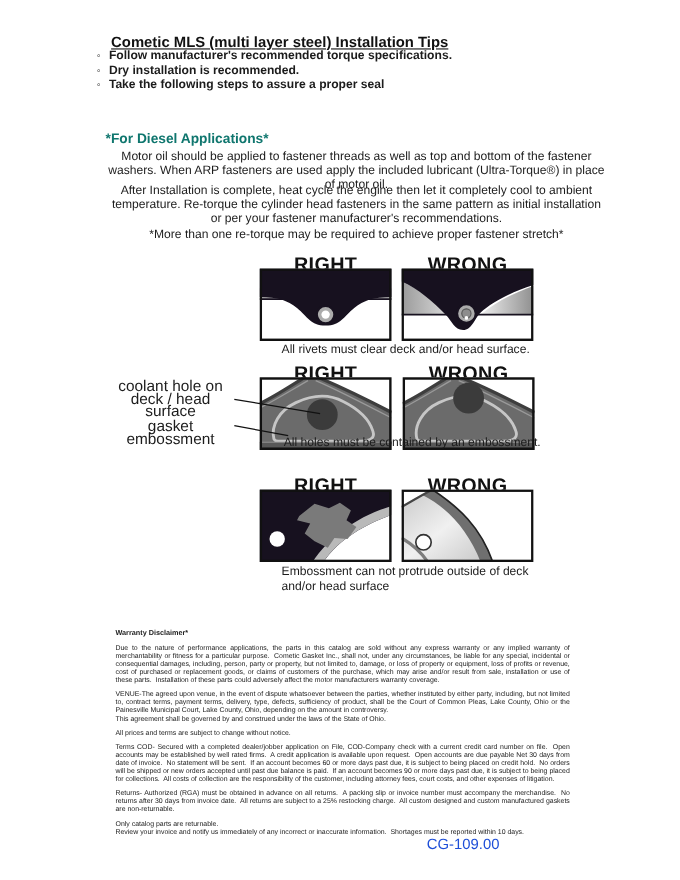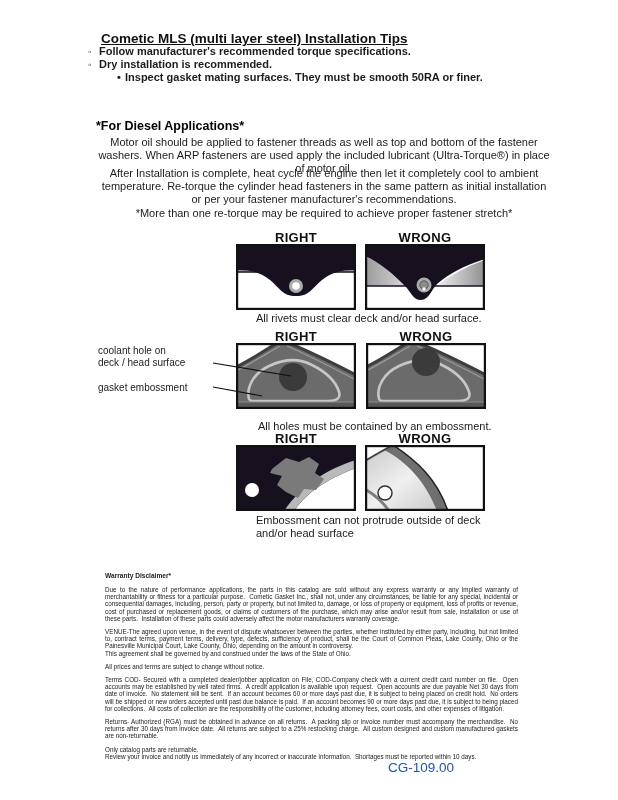--- a/index.html
+++ b/index.html
@@ -19,37 +19,37 @@
     text-decoration:underline;
     margin:4px; color:#111;
   }
 
   .bullets { left:88px; top:45px; font-size:11px; line-height:13.2px; color:#1c1c1c;font-weight:bold; }
   .b { white-space:nowrap; }
   .b .m { display:inline-block; width:11px; font-size:10px; }
   .b.sub { padding-left:29px; }
   .b.sub .m { width:8px; font-size:11px; }
 
-  .diesel-heading { left:96px; top:119px; font-size:12.5px; font-weight:700; margin:0; color:#000000; }
+  .diesel-heading { left:96px; top:119px; font-size:12.5px; font-weight:700; margin:0; color:#0f766e; }
   .para { left:96px; width:456px; font-size:11px; line-height:13.2px; color:#1c1c1c;text-align:center; }
   .p1 { top:136px; }
   .p2 { top:167px; }
   .p3 { top:207px; }
 
   .dg-label {
     width:120px; text-align:center;
-    font-size:13px; font-weight:700; letter-spacing:0.3px; color:#111;
+    font-size:18px; font-weight:700; letter-spacing:0.3px; color:#111;
   }
   .panel { width:120px; height:66px; }
   .panel svg { display:block; }
   .caption { font-size:11px; line-height:13px; color:#1c1c1c; white-space:pre-line;margin-left:20px; }
 
   .side-label {
-    width:114px; left:98px; text-align:left;
-    font-size:10px; line-height:11.5px; color:#1c1c1c;
+    width:114px; left:98px; text-align:center;
+    font-size:14px; line-height:11.5px; color:#1c1c1c;
     white-space:pre-line;
   }
 
   .pointer-overlay { left:0; top:340px; pointer-events:none; }
 
   .warranty { left:105px; top:572px; width:413px; color:#222; }
   .warranty .wh { font-size:6.6px; font-weight:700; margin:0 0 7px 0; }
   .warranty p {
     font-size:6.3px; line-height:7.2px;
     margin:0 0 6px 0;
@@ -62,21 +62,21 @@
 </head>
 <body>
 
 <div>
 
   <h1 class="abs title">Cometic MLS (multi layer steel) Installation Tips</h1>
 
   <div class="abs bullets">
     <div class="b"><span class="m">◦</span><span>Follow manufacturer's recommended torque specifications.</span></div>
     <div class="b"><span class="m">◦</span><span>Dry installation is recommended.</span></div>
-    <div class="b sub"><span class="m">•</span><span>Inspect gasket mating surfaces.  They must be smooth 50RA or finer.</span></div>
+    <div class="b"><span class="m">◦</span><span>Take the following steps to assure a proper seal</span></div>
   </div>
 
   <h2 class="abs diesel-heading">*For Diesel Applications*</h2>
   <div class="abs para p1">Motor oil should be applied to fastener threads as well as top and bottom of the fastener washers. When ARP fasteners are used apply the included lubricant (Ultra-Torque®) in place of motor oil.</div>
   <div class="abs para p2">After Installation is complete, heat cycle the engine then let it completely cool to ambient temperature. Re-torque the cylinder head fasteners in the same pattern as initial installation or per your fastener manufacturer's recommendations.</div>
   <div class="abs para p3">*More than one re-torque may be required to achieve proper fastener stretch*</div>
 
   <div class="abs dg-label" style="left:236px; top:230px;">RIGHT</div>
   <div class="abs dg-label" style="left:365px; top:230px;">WRONG</div>
 
@@ -158,21 +158,21 @@
       <line x1="0" y1="59" x2="120" y2="59" stroke="#8f8f8f" stroke-width="1"></line>
       <rect x="1" y="1" width="118" height="64" fill="none" stroke="#111111" stroke-width="2.4"></rect>
     </svg>
   </div>
 
   <svg class="abs pointer-overlay" width="618" height="80">
     <line x1="213" y1="23" x2="291" y2="36" stroke="#111111" stroke-width="1.1"></line>
     <line x1="213" y1="47" x2="262" y2="56" stroke="#111111" stroke-width="1.1"></line>
   </svg>
 
-  <div class="abs caption" style="left:238px; top:420px;">All holes must be contained by an embossment.</div>
+  <div class="abs caption" style="left:238px; top:396px;">All holes must be contained by an embossment.</div>
 
   <div class="abs dg-label" style="left:236px; top:431px;">RIGHT</div>
   <div class="abs dg-label" style="left:365px; top:431px;">WRONG</div>
 
   <div class="abs panel" style="left:236px; top:445px;">
     <svg width="120" height="66" viewBox="0 0 120 66">
       <rect width="120" height="66" fill="#17111f"></rect>
       <path d="M120,23 C96,32 72,45 58,66 L120,66 Z" fill="#ffffff"></path>
       <path d="M120,23 C96,32 72,45 58,66 L48,66 C64,42 90,24 120,15 Z" fill="#b9b9b9"></path>
       <path d="M36,24 L50,13 L63,17 L73,12 L83,19 L79,28 L88,34 L80,45 L68,44 L62,53 L50,47 L41,40 L46,31 L34,28 Z" fill="#7a7a7a"></path>

